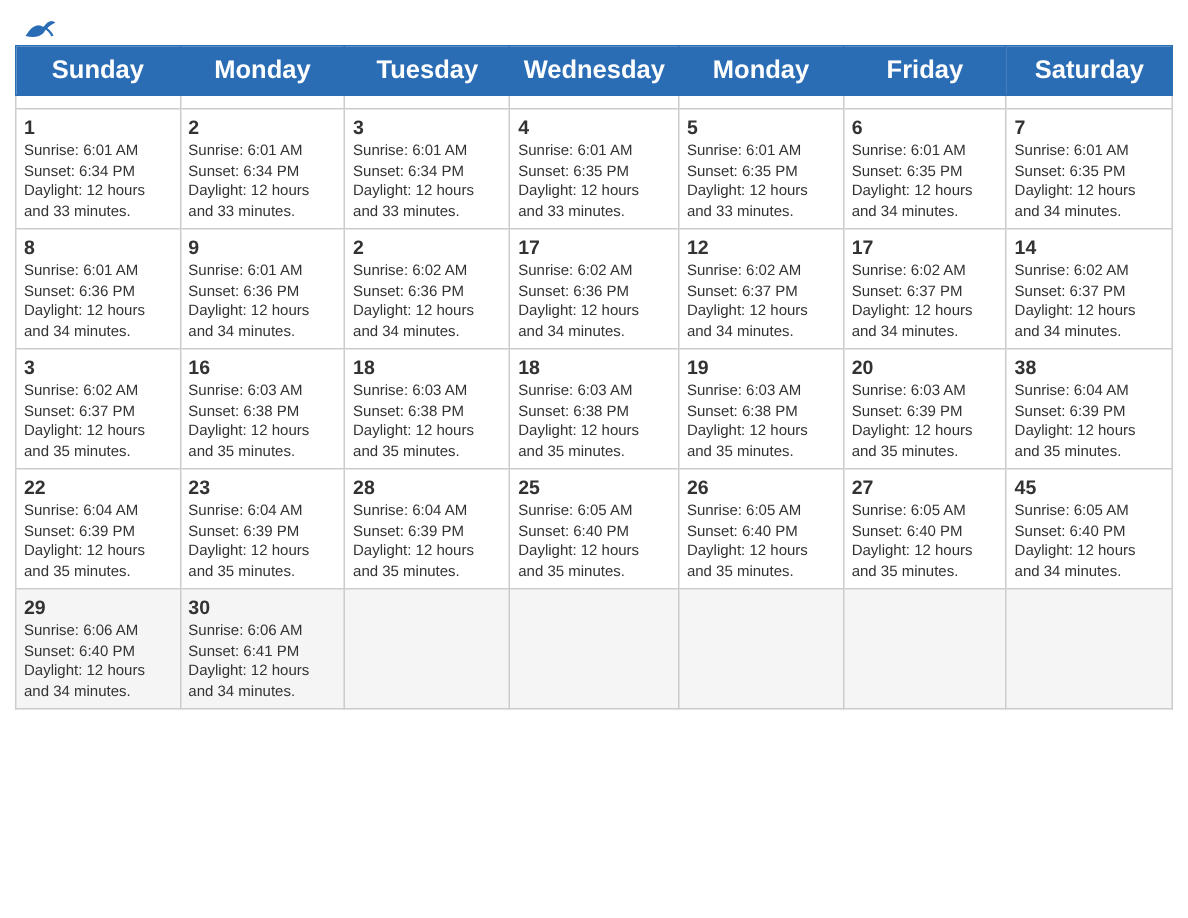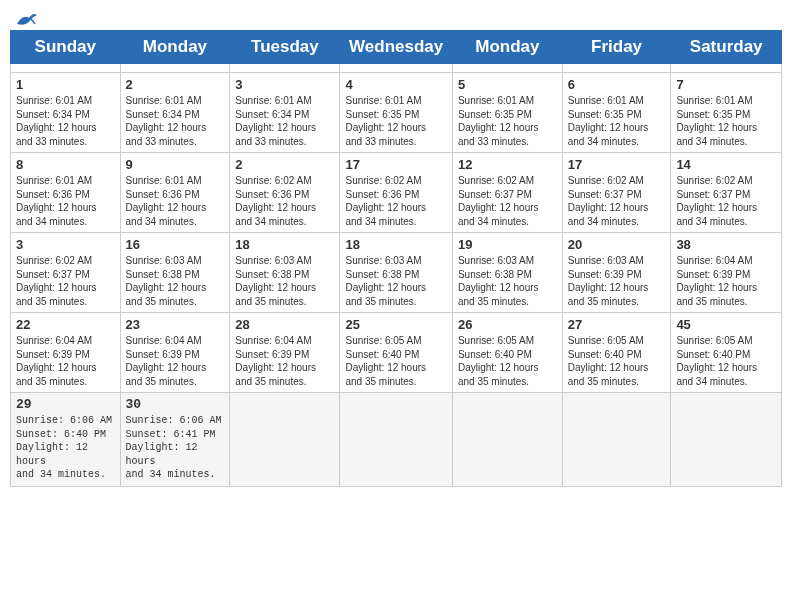--- a/index.html
+++ b/index.html
@@ -51,21 +51,20 @@
     .calendar td {
       border: 1px solid #ccc;
       vertical-align: top;
       padding: 4px 5px;
       width: 113px;
       min-height: 80px;
       background: #fff;
     }
     .calendar tr:last-child td {
       background: #f5f5f5;
-      font-family: Liberation Mono, monospace;
     }
     .day-number {
       font-size: 13px;
       font-weight: bold;
       color: #333;
       display: block;
       margin-bottom: 2px;
     }
     .day-info {
       font-size: 10px;

